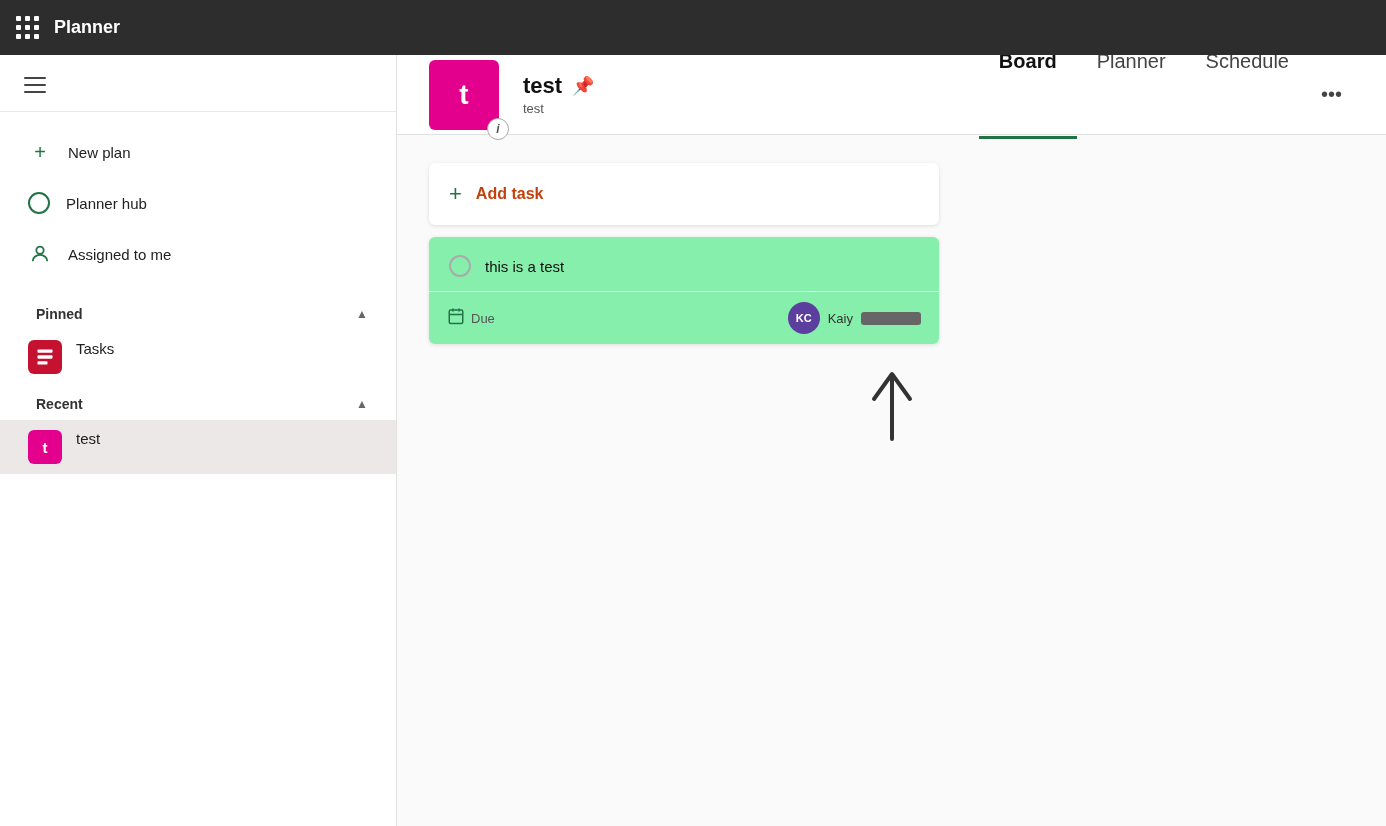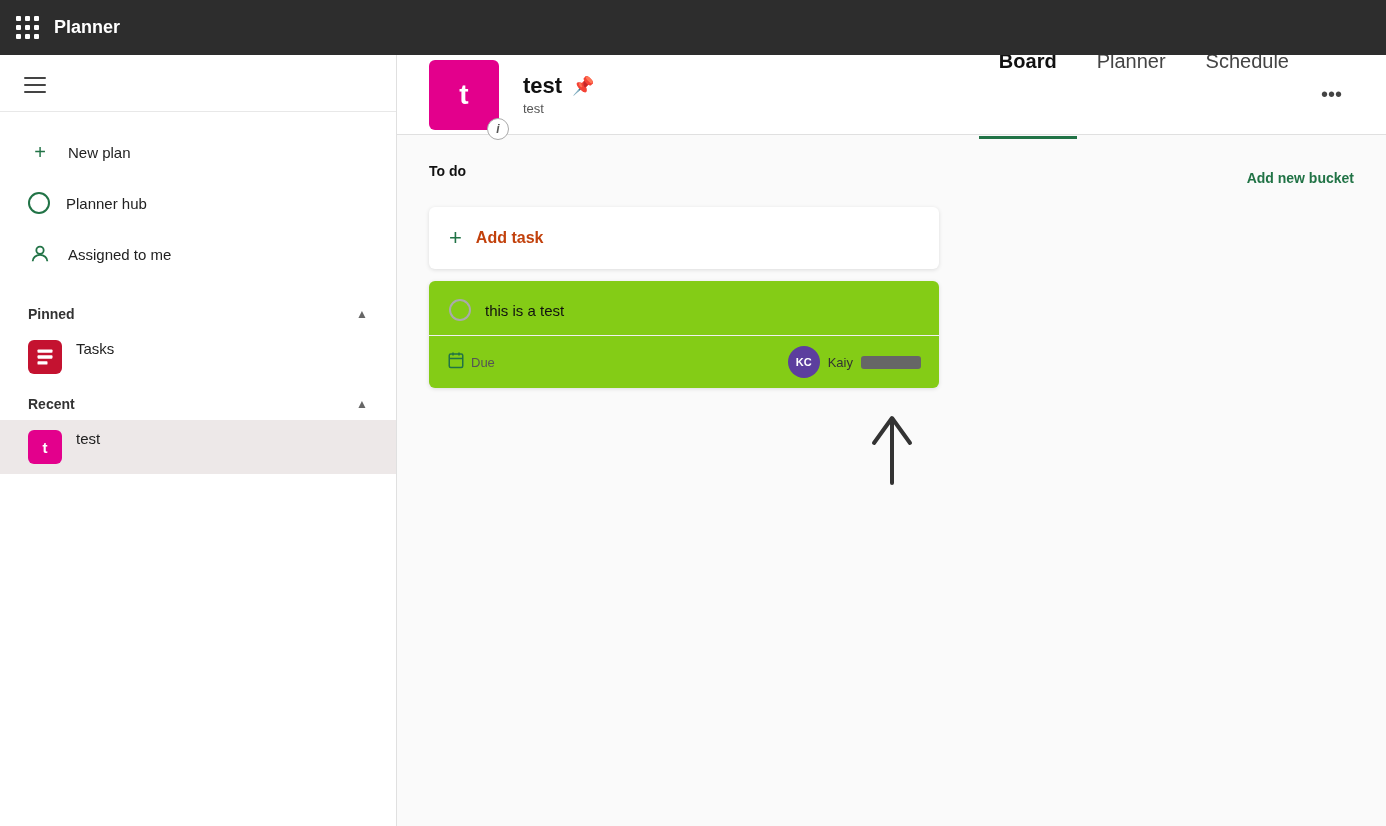--- a/index.html
+++ b/index.html
@@ -98,20 +98,21 @@
     }
     .section-header {
       display: flex;
       align-items: center;
       justify-content: space-between;
       padding: 12px 28px 8px 28px;
       font-size: 14px;
       font-weight: 600;
       color: #333;
       cursor: pointer;
+      margin-left: 8px;
     }
     .section-header .chevron {
       font-size: 12px;
       color: #666;
     }
     .section-item {
       display: flex;
       gap: 14px;
       padding: 10px 28px;
       cursor: pointer;
@@ -271,21 +272,21 @@
       font-weight: 400;
     }
     .add-task-label {
       font-size: 16px;
       color: #c2410c;
       font-weight: 700;
     }
 
     
     .task-card {
-      background: #84cc16;
+      background: #86efac;
       border-radius: 6px;
       box-shadow: 0 1px 4px rgba(0,0,0,0.12);
       width: 510px;
       overflow: hidden;
       margin-bottom: 12px;
     }
     .task-card-top {
       padding: 18px 20px 14px 20px;
       display: flex;
       align-items: center;
@@ -466,24 +467,20 @@
         <div class="tab-item">
           <span>Schedule</span>
         </div>
         <button class="more-btn">
           <span>•••</span>
         </button>
       </div>
     </div>
 
     <div class="board-area">
-      <div class="bucket-header">
-        <span class="bucket-label">To do</span>
-        <button class="add-bucket-btn">Add new bucket</button>
-      </div>
 
       <div class="add-task-card">
         <span class="plus-icon">+</span>
         <span class="add-task-label">Add task</span>
       </div>
 
       <div class="task-card">
         <div class="task-card-top">
           <div class="task-checkbox"></div>
           <span class="task-title">this is a test</span>

